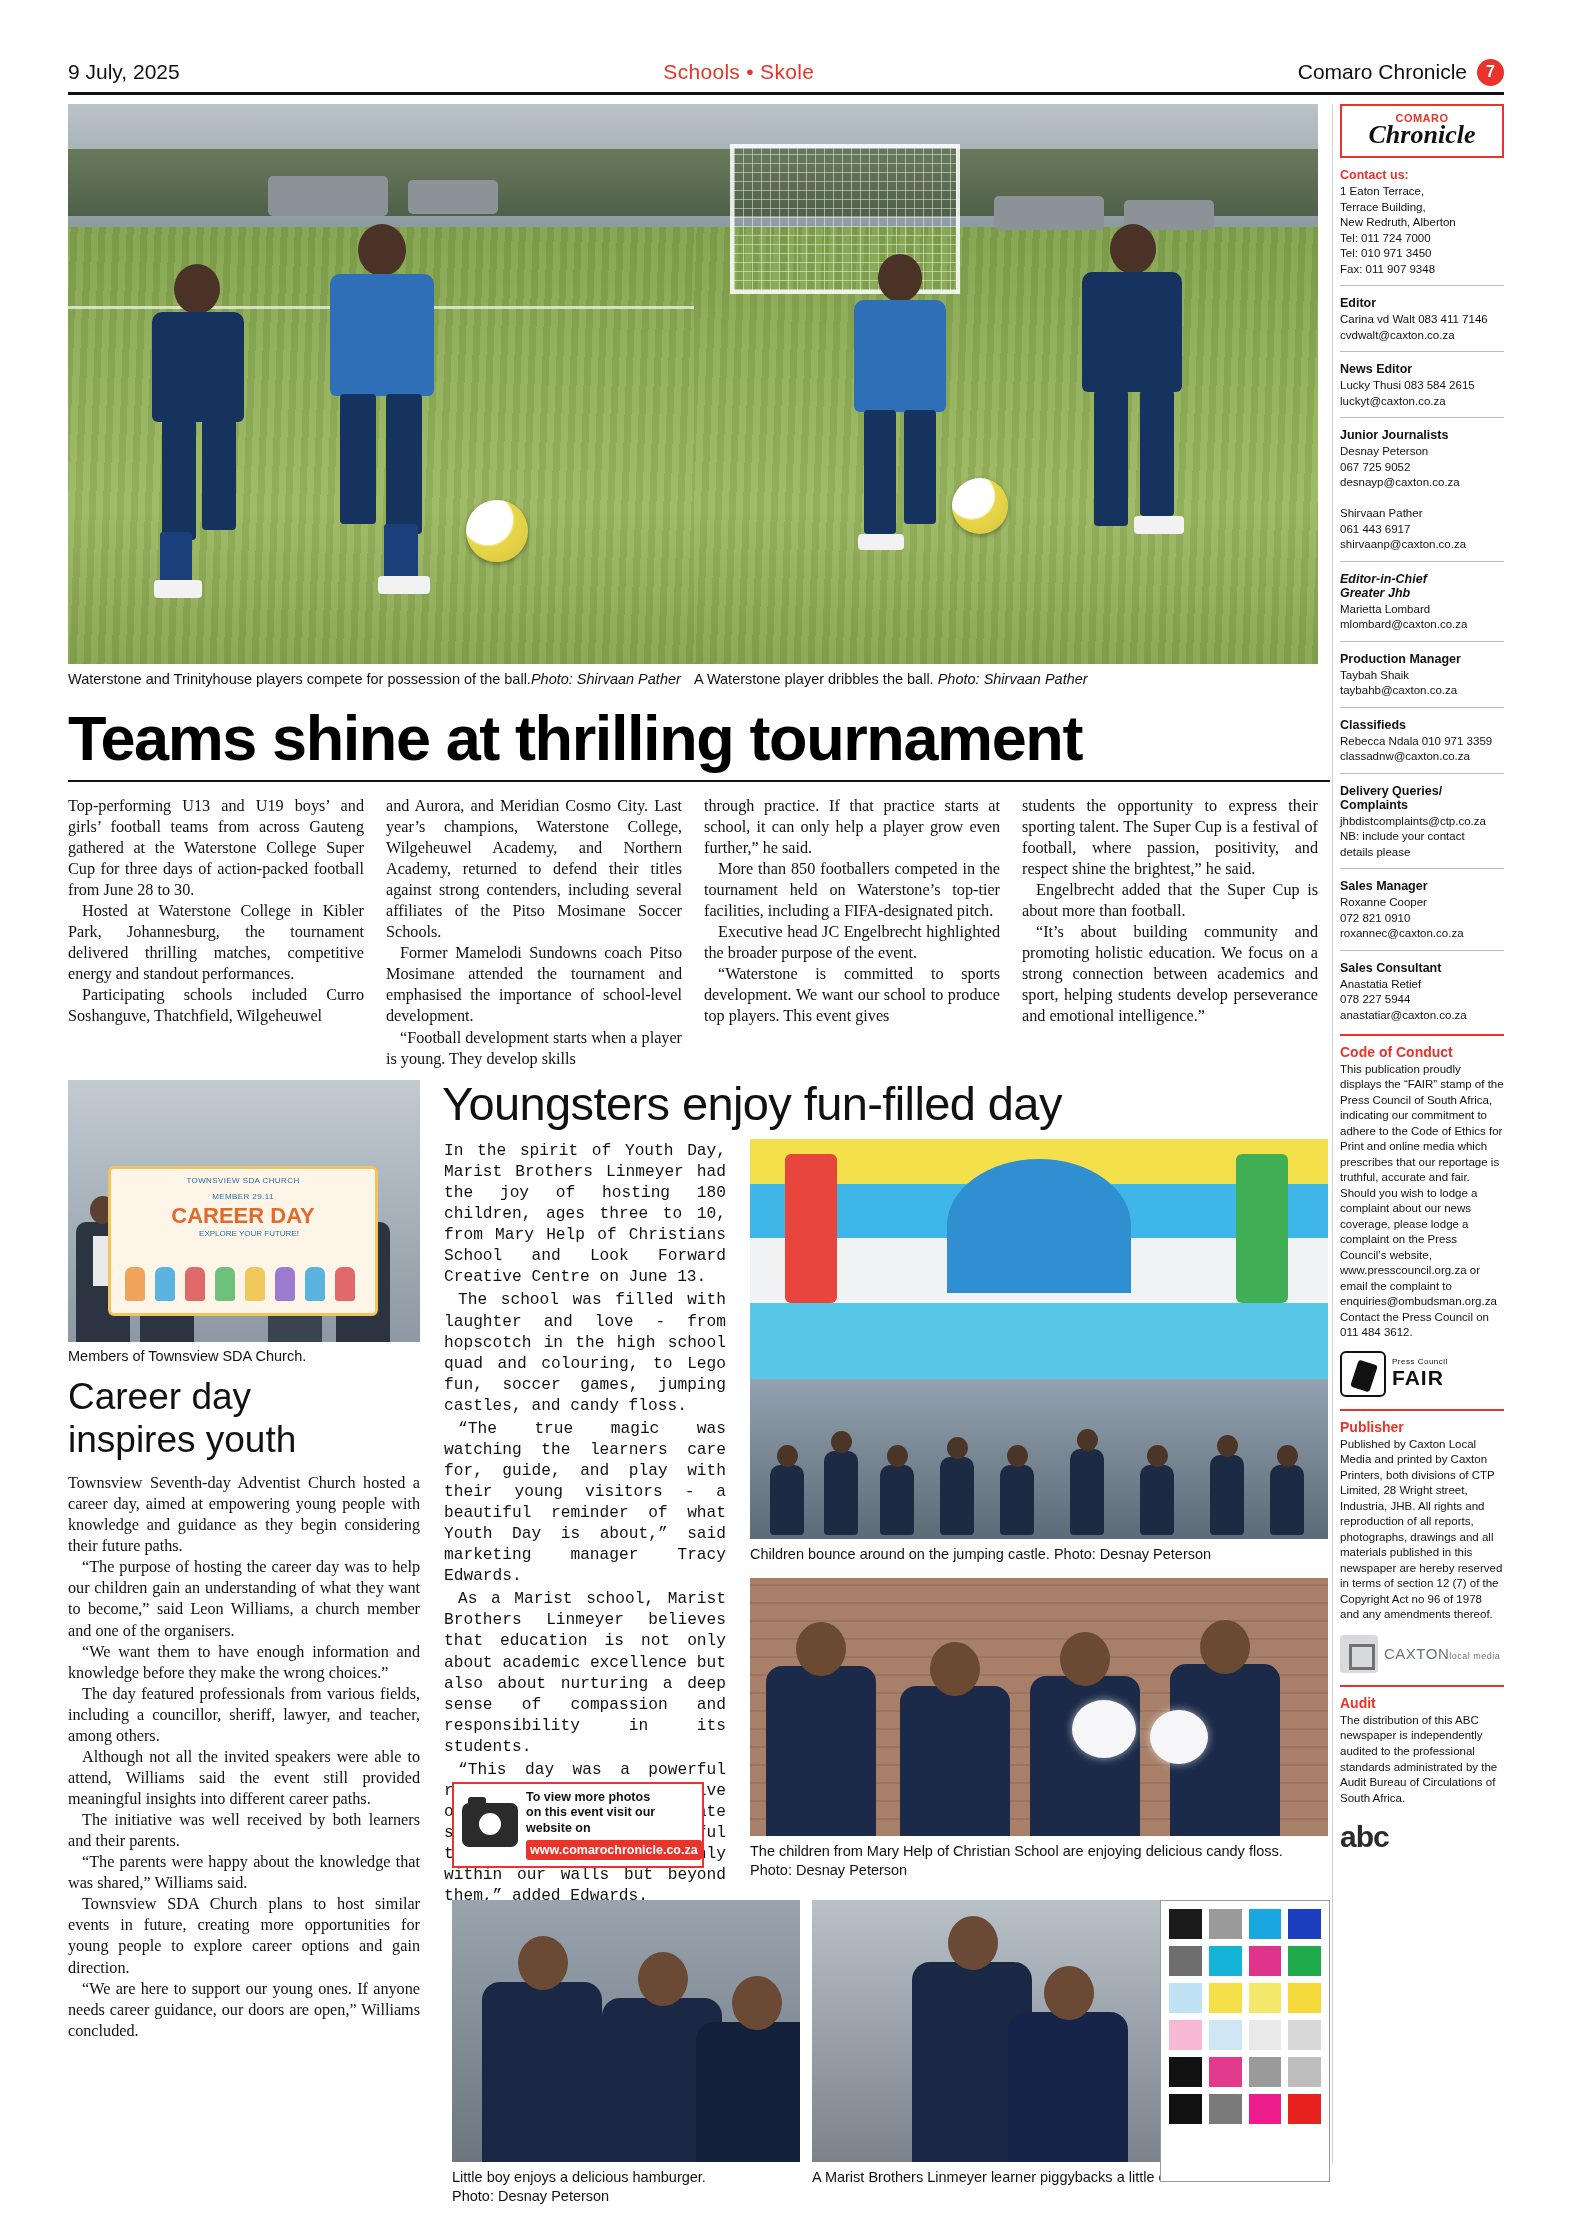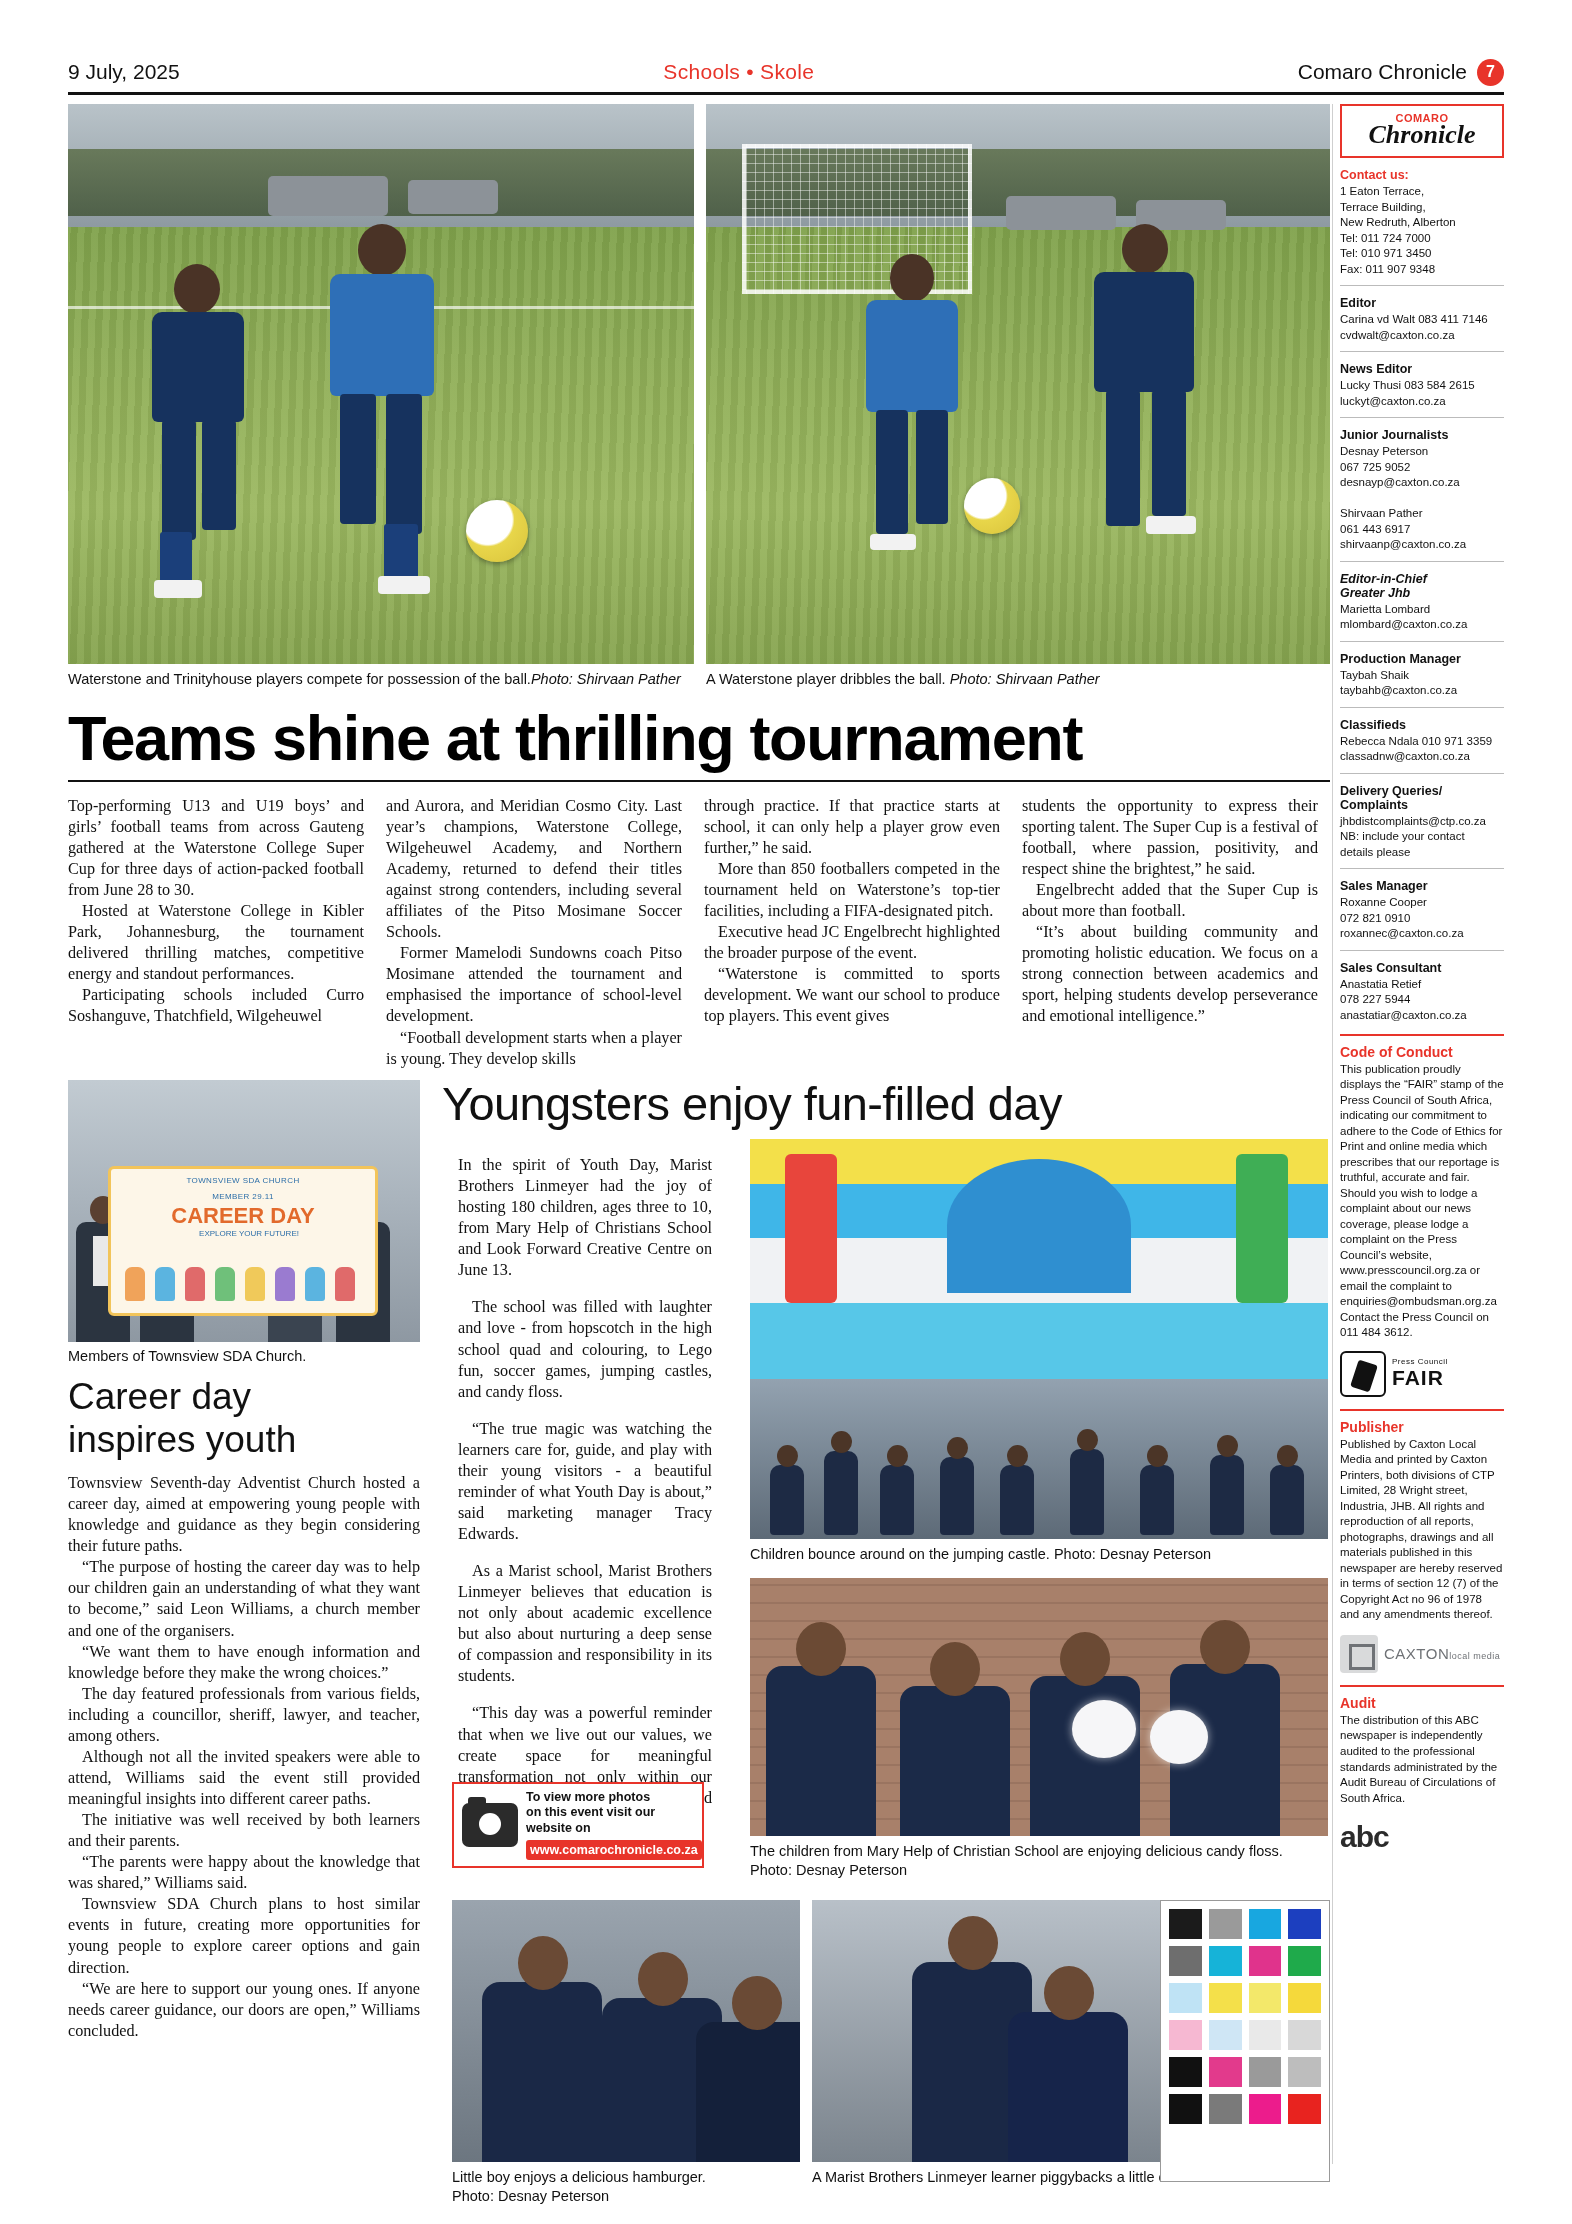--- a/index.html
+++ b/index.html
@@ -25,21 +25,21 @@
   .pagecircle {
     width:27px;height:27px;border-radius:50%;background:#e8342a;color:#fff;
     font-family:"Liberation Sans", sans-serif;font-size:16px;font-weight:bold;
     display:flex;align-items:center;justify-content:center;
   }
   .rule-top { position:absolute; left:68px; top:92px; width:1436px; height:3px; background:#111; }
 
   
   .main-col { position:absolute; left:68px; top:104px; width:1262px; }
 
-  .photo-row { display:flex; gap:12px; }
+  .photo-row { display:flex; }
   .ph { position:relative; overflow:hidden; background:#4a6b2a; }
   .ph-1 { width:626px; height:560px; }
   .ph-2 { width:624px; height:560px; }
 
   
   .field {
     position:absolute; inset:0;
     background:
       linear-gradient(180deg,#6f8f3f 0%,#7ea04a 18%,#8fae57 46%,#9cb861 72%,#86a44f 100%);
   }
@@ -113,21 +113,21 @@
 
   .career-caption { font-family:"Liberation Sans", sans-serif; font-size:14.5px; margin-top:6px; }
   .career-title {
     font-family:"Liberation Sans", sans-serif; font-size:37px; line-height:1.15; margin-top:12px; color:#111;
   }
   .career-body { width:352px; font-size:16.2px; line-height:1.30; text-align:justify; margin-top:12px;}
   .career-body p { margin:0; text-indent:14px;}
   .career-body p.first{ text-indent:0; }
 
   .mid-col2 { width:296px; font-size:16.2px; line-height:1.30; text-align:justify;}
-  .mid-col2 p{ margin:16px; text-indent:14px;}
+  .mid-col2 p{ margin:2px; text-indent:14px;font-family:Liberation Mono, monospace;}
   .mid-col2 p.first{ text-indent:0;}
 
   .jump-photo{ width:578px; height:400px; position:relative; overflow:hidden; background:#cfd7de;}
   .castle{
     position:absolute; left:0; right:0; top:0; height:62%;
     background:linear-gradient(180deg,#f3e04a 0 18%, #3fb6e8 18% 40%, #f0f2f4 40% 66%, #57c7e8 66% 100%);
   }
   .castle .arch{ position:absolute; left:34%; top:8%; width:32%; height:54%; background:#2f8fd0; border-radius:50% 50% 0 0;}
   .castle .col1{ position:absolute; top:6%; width:9%; height:60%; background:#e8453c; border-radius:6px;}
   .castle .col2{ position:absolute; top:6%; width:9%; height:60%; background:#3fae55; border-radius:6px;}

